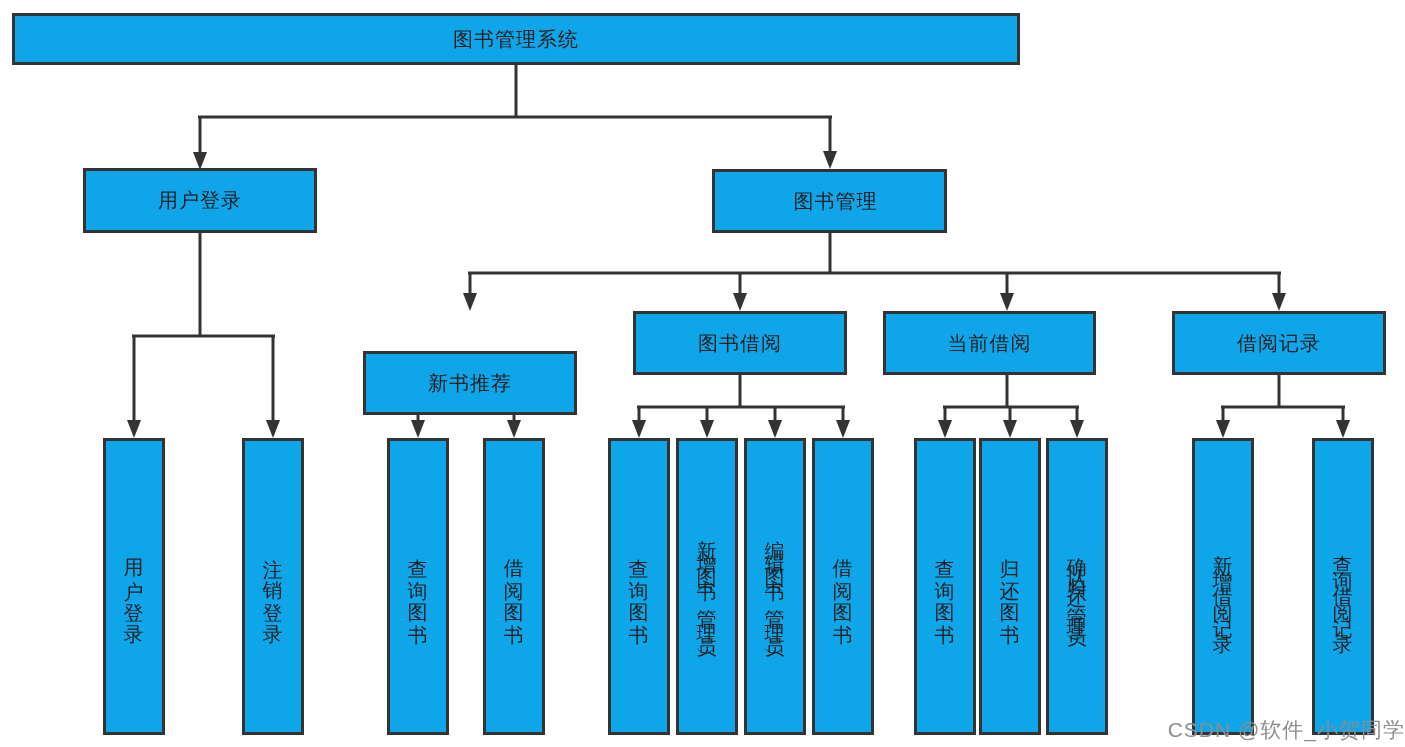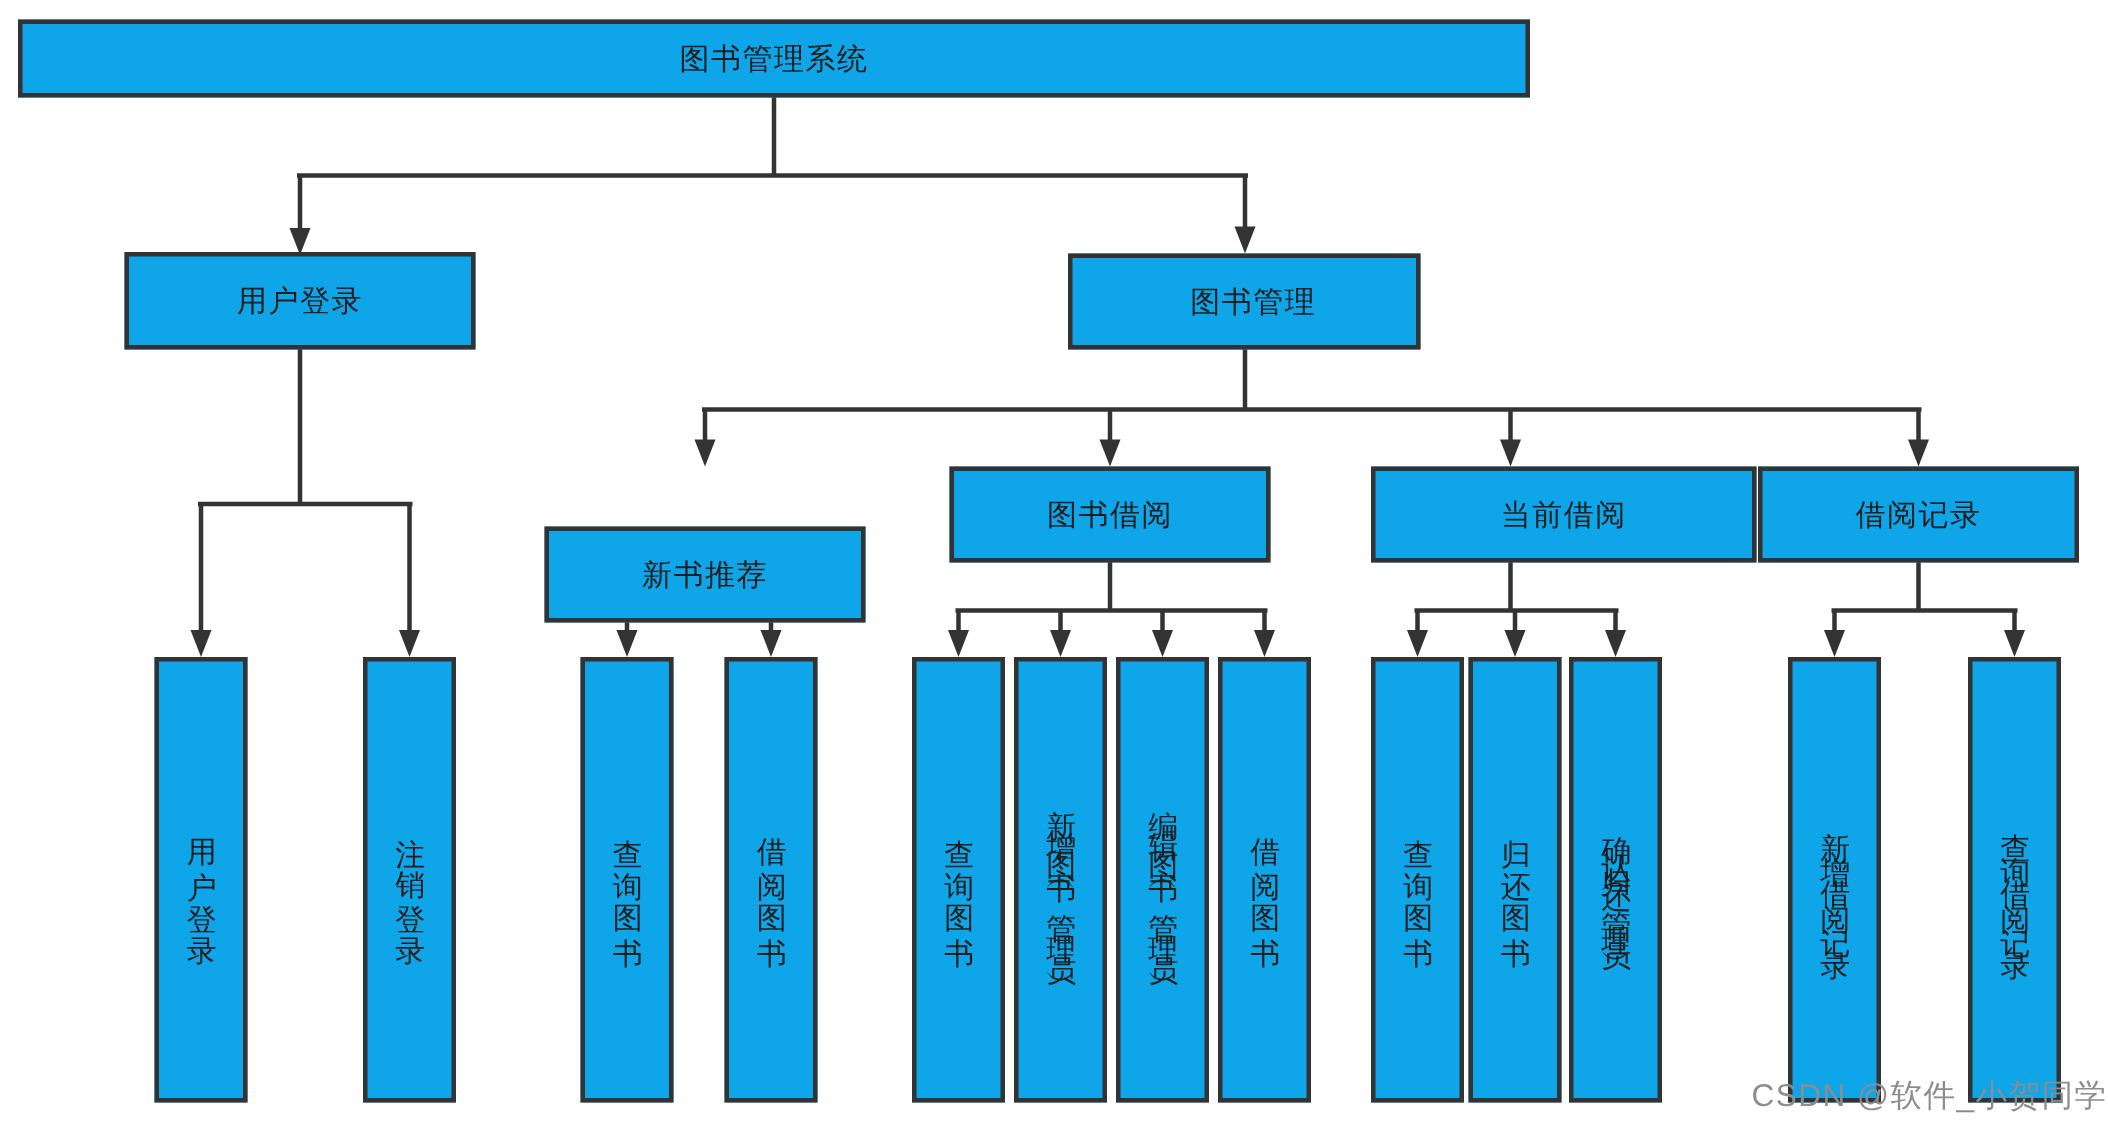--- a/index.html
+++ b/index.html
@@ -53,21 +53,21 @@
   .l2 { font-size: 20px; letter-spacing: 1px; }
   .l2.user { left: 83px;  top: 168px; width: 234px; height: 65px; }
   .l2.mgmt { left: 712px; top: 169px; width: 235px; height: 64px; padding-left: 12px; }
   .l3 {
     top: 311px; width: 214px; height: 64px;
     font-size: 20px;
     letter-spacing: 1px;
   }
   .l3.b0 { left: 363px; margin-top: 40px; }
   .l3.b1 { left: 633px; }
-  .l3.b2 { left: 914px; width: 257px; }
+  .l3.b2 { left: 883px; width: 213px; }
   .l3.b3 { left: 1172px; }
   .leaf {
     top: 438px; width: 62px; height: 297px;
     font-size: 20px;
     writing-mode: vertical-rl;
     text-orientation: mixed;
     line-height: 1;
   }
   .sp4 { letter-spacing: 22px; }
   .sp6 { letter-spacing: 16px; }

